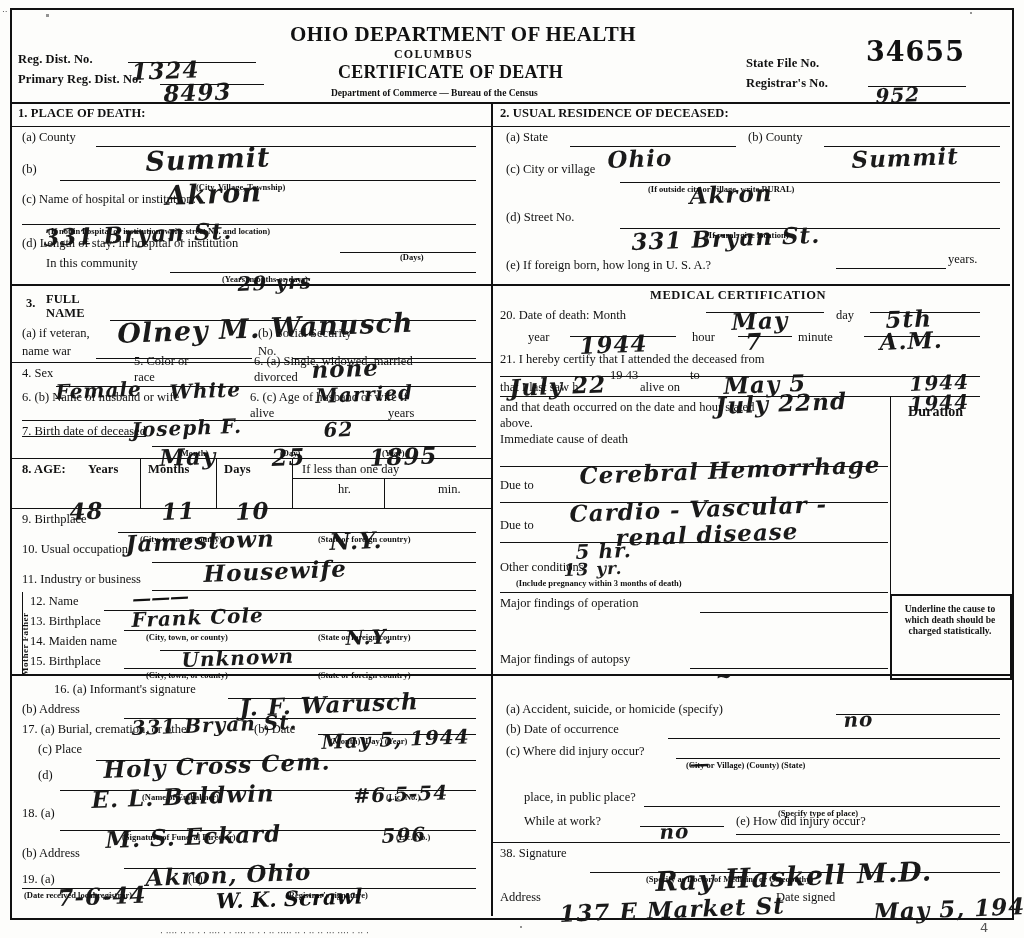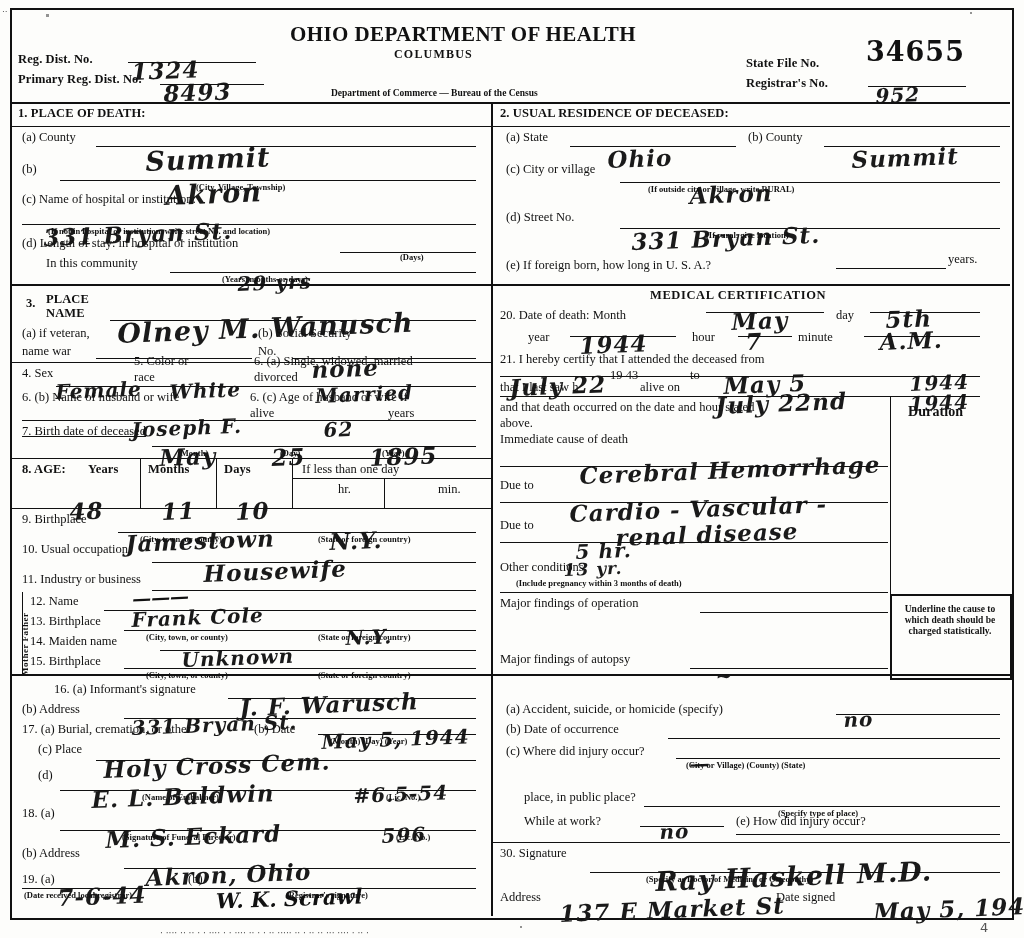--- a/index.html
+++ b/index.html
@@ -42,20 +42,21 @@
 <div id="sheet">
 
   <div class="edgemark t" style="left:2px;top:4px;">..</div>
   <div class="edgemark t" style="left:258px;top:2px;">. .</div>
   <div class="edgemark t" style="left:600px;top:2px;">.</div>
   <div class="edgemark t" style="left:160px;top:928px;">· ···· ·· ·· ·  · ····    ·    · ····     ·· · · ·· ·····   ··  · ·· ·· ···  ···· ·   ·· ·</div>
   <div class="edgemark t" style="left:980px;top:920px;font-size:13px;">4</div>
 
   <div class="t h1" style="left:290px;top:22px;">OHIO DEPARTMENT OF HEALTH</div>
   <div class="t h2" style="left:394px;top:47px;">COLUMBUS</div>
+  <div class="t h3" style="left:338px;top:62px;">CERTIFICATE OF DEATH</div>
   <div class="t h4" style="left:331px;top:88px;">Department of Commerce — Bureau of the Census</div>
 
   <div class="t lbl" style="left:18px;top:52px;">Reg. Dist. No.</div>
   <div class="t hw l" style="left:132px;top:58px;">1324</div>
   <div class="ul" style="left:128px;top:62px;width:128px;"></div>
 
   <div class="t lbl" style="left:18px;top:72px;">Primary Reg. Dist. No.</div>
   <div class="t hw l" style="left:164px;top:80px;">8493</div>
   <div class="ul" style="left:160px;top:84px;width:104px;"></div>
 
@@ -119,21 +120,21 @@
   <div class="t hw l" style="left:632px;top:228px;">331 Bryan St.</div>
   <div class="t tiny" style="left:706px;top:230px;">(If rural, give location)</div>
 
   <div class="t lblr" style="left:506px;top:252px;margin-top:6px;">(e) If foreign born, how long in U. S. A.?</div>
   <div class="ul" style="left:836px;top:268px;width:110px;"></div>
   <div class="t lblr" style="left:948px;top:252px;">years.</div>
 
   <div class="hr" style="left:491px;top:284px;width:519px;"></div>
 
   <div class="t lbl" style="left:26px;top:296px;">3.</div>
-  <div class="t lbl" style="left:46px;top:292px;">PLACE</div>
+  <div class="t lbl" style="left:46px;top:292px;">FULL</div>
   <div class="t lbl" style="left:46px;top:306px;">NAME</div>
   <div class="ul" style="left:110px;top:320px;width:366px;"></div>
   <div class="t hw xl" style="left:118px;top:318px;">Olney M. Wanusch</div>
 
   <div class="t lblr" style="left:22px;top:326px;">(a) if veteran,</div>
   <div class="t lblr" style="left:22px;top:344px;">name war</div>
   <div class="t lblr" style="left:258px;top:326px;">(b) Social Security</div>
   <div class="t lblr" style="left:258px;top:344px;">No.</div>
   <div class="ul" style="left:96px;top:358px;width:156px;"></div>
   <div class="ul" style="left:292px;top:358px;width:184px;"></div>
@@ -350,21 +351,21 @@
   <div class="t tiny" style="left:778px;top:808px;">(Specify type of place)</div>
 
   <div class="t lblr" style="left:524px;top:814px;">While at work?</div>
   <div class="t hw m" style="left:660px;top:820px;">no</div>
   <div class="ul" style="left:640px;top:826px;width:84px;"></div>
   <div class="t lblr" style="left:736px;top:814px;">(e) How did injury occur?</div>
   <div class="ul" style="left:736px;top:834px;width:264px;"></div>
 
   <div class="hr" style="left:491px;top:842px;width:519px;height:1px;"></div>
 
-  <div class="t lblr" style="left:500px;top:846px;">30. Signature</div>
+  <div class="t lblr" style="left:500px;top:846px;">38. Signature</div>
   <div class="t hw xl" style="left:656px;top:866px;">Ray Haskell M.D.</div>
   <div class="ul" style="left:590px;top:872px;width:410px;"></div>
   <div class="t tiny" style="left:646px;top:874px;">(Specify as Doctor of Medicine or Osteopathy)</div>
 
   <div class="t lblr" style="left:500px;top:890px;">Address</div>
   <div class="t hw l" style="left:560px;top:900px;">137 E Market St</div>
   <div class="t lblr" style="left:776px;top:890px;">Date signed</div>
   <div class="t hw l" style="left:874px;top:898px;">May 5, 1944</div>
 
   <div class="noise" style="left:46px;top:14px;width:3px;height:3px;"></div>

